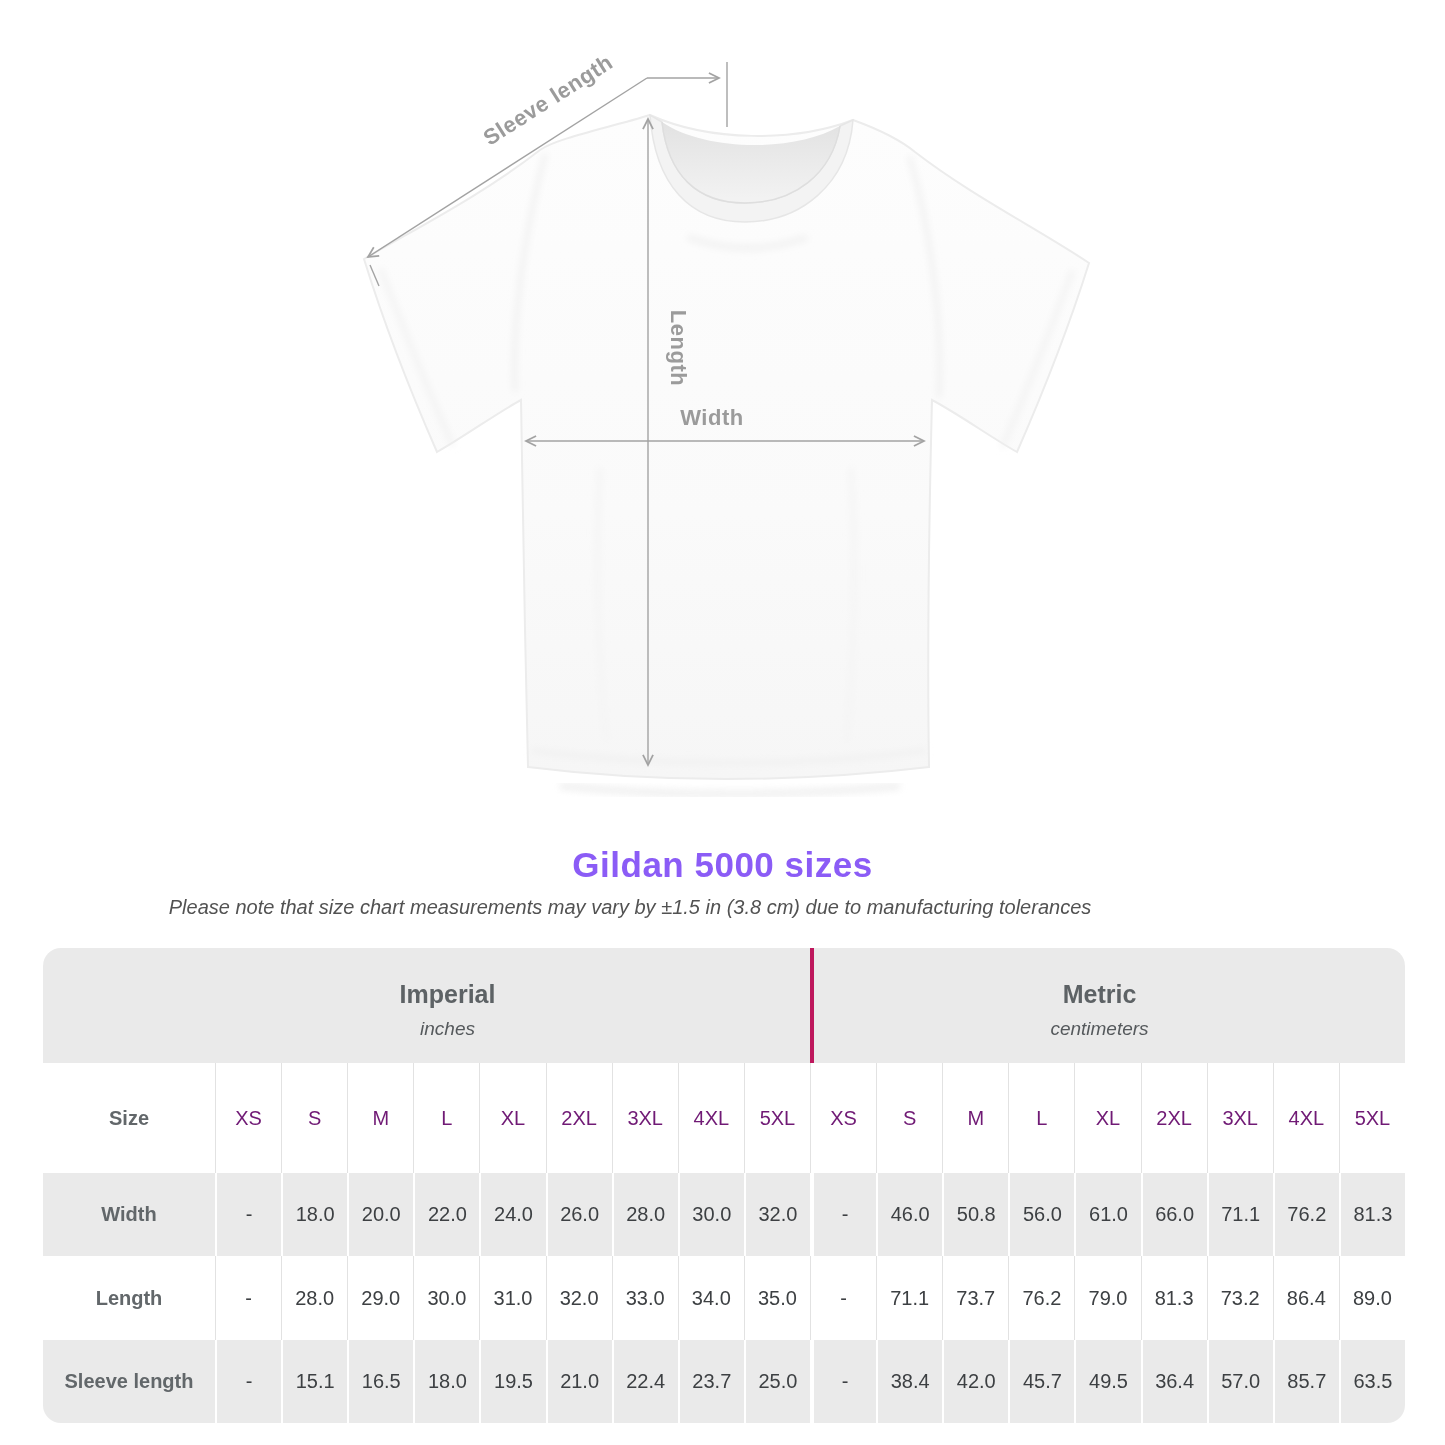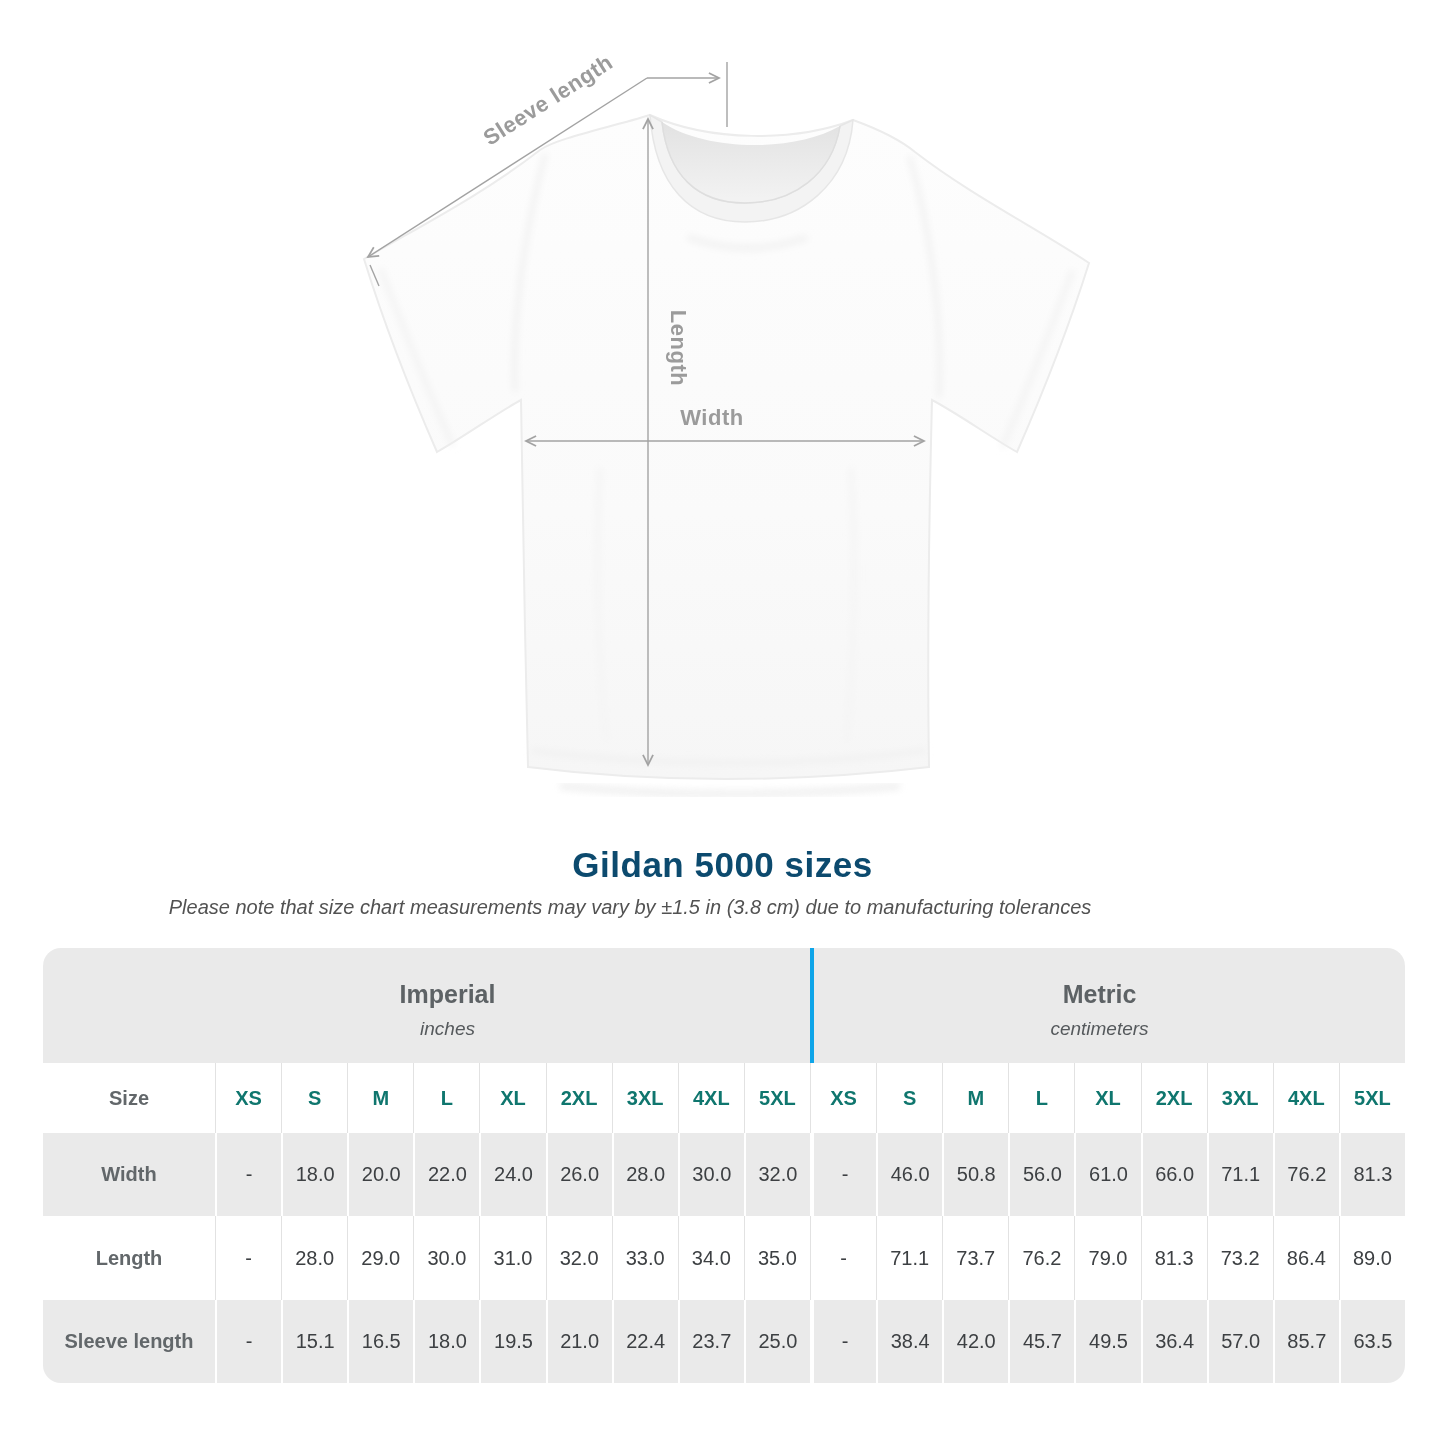--- a/index.html
+++ b/index.html
@@ -4,46 +4,46 @@
 <style>
   html,body { margin:0; padding:0; }
   body {
     width:1445px; height:1445px; background:#ffffff; position:relative;
     font-family:"Liberation Sans", sans-serif; overflow:hidden;
   }
   .diagram { position:absolute; left:0; top:0; width:1445px; height:840px; }
 
   .title {
     position:absolute; top:845px; left:0; width:1445px; text-align:center;
-    font-size:35px; font-weight:bold; color:#0c4a6e; letter-spacing:0.5px;
+    font-size:35px; font-weight:bold; color:#8b5cf6; letter-spacing:0.5px;
   }
   .subtitle {
     position:absolute; top:896px; left:0; width:1260px; text-align:center;
     font-size:20px; font-style:italic; color:#525252;
   }
 
   .table { position:absolute; left:43px; top:948px; width:1362px; }
   .row { display:grid; grid-template-columns:172px repeat(18, 1fr); }
 
   .hdr { height:115px; }
   .hcell {
     background:#eaeaea; display:flex; flex-direction:column;
     align-items:center; justify-content:center; padding-top:8px;
   }
   .hcell .big { font-size:25px; font-weight:bold; color:#5d6265; }
   .hcell .small { font-size:19px; font-style:italic; color:#55595c; margin-top:9px; }
   .imp { grid-column:1 / 11; border-radius:18px 0 0 0; padding-left:42px; }
-  .met { grid-column:11 / 20; border-radius:0 18px 0 0; border-left:4px solid #0ea5e9; padding-right:20px; }
+  .met { grid-column:11 / 20; border-radius:0 18px 0 0; border-left:4px solid #be185d; padding-right:20px; }
 
   .c { display:flex; align-items:center; justify-content:center; font-size:20px; }
   .rl { font-weight:bold; color:#62676a; }
-  .sz { font-weight:bold; color:#0f766e; }
+  .sz { font-weight:normal; color:#701a75; }
   .val { color:#3d4043; }
 
-  .szrow { height:70px; background:#ffffff; }
+  .szrow { height:110px; background:#ffffff; }
   .szrow .c + .c { border-left:1px solid #e2e2e2; }
 
   .drow { height:83px; }
   .rowlen { height:84px; }
   .g .c { background:#eaeaea; border-left:2px solid #ffffff; }
   .g .c:first-child { border-left:none; }
   .g .ms { border-left:4px solid #ffffff; }
   .w .c + .c { border-left:1px solid #e2e2e2; }
 
   .last .c:first-child { border-radius:0 0 0 18px; }

